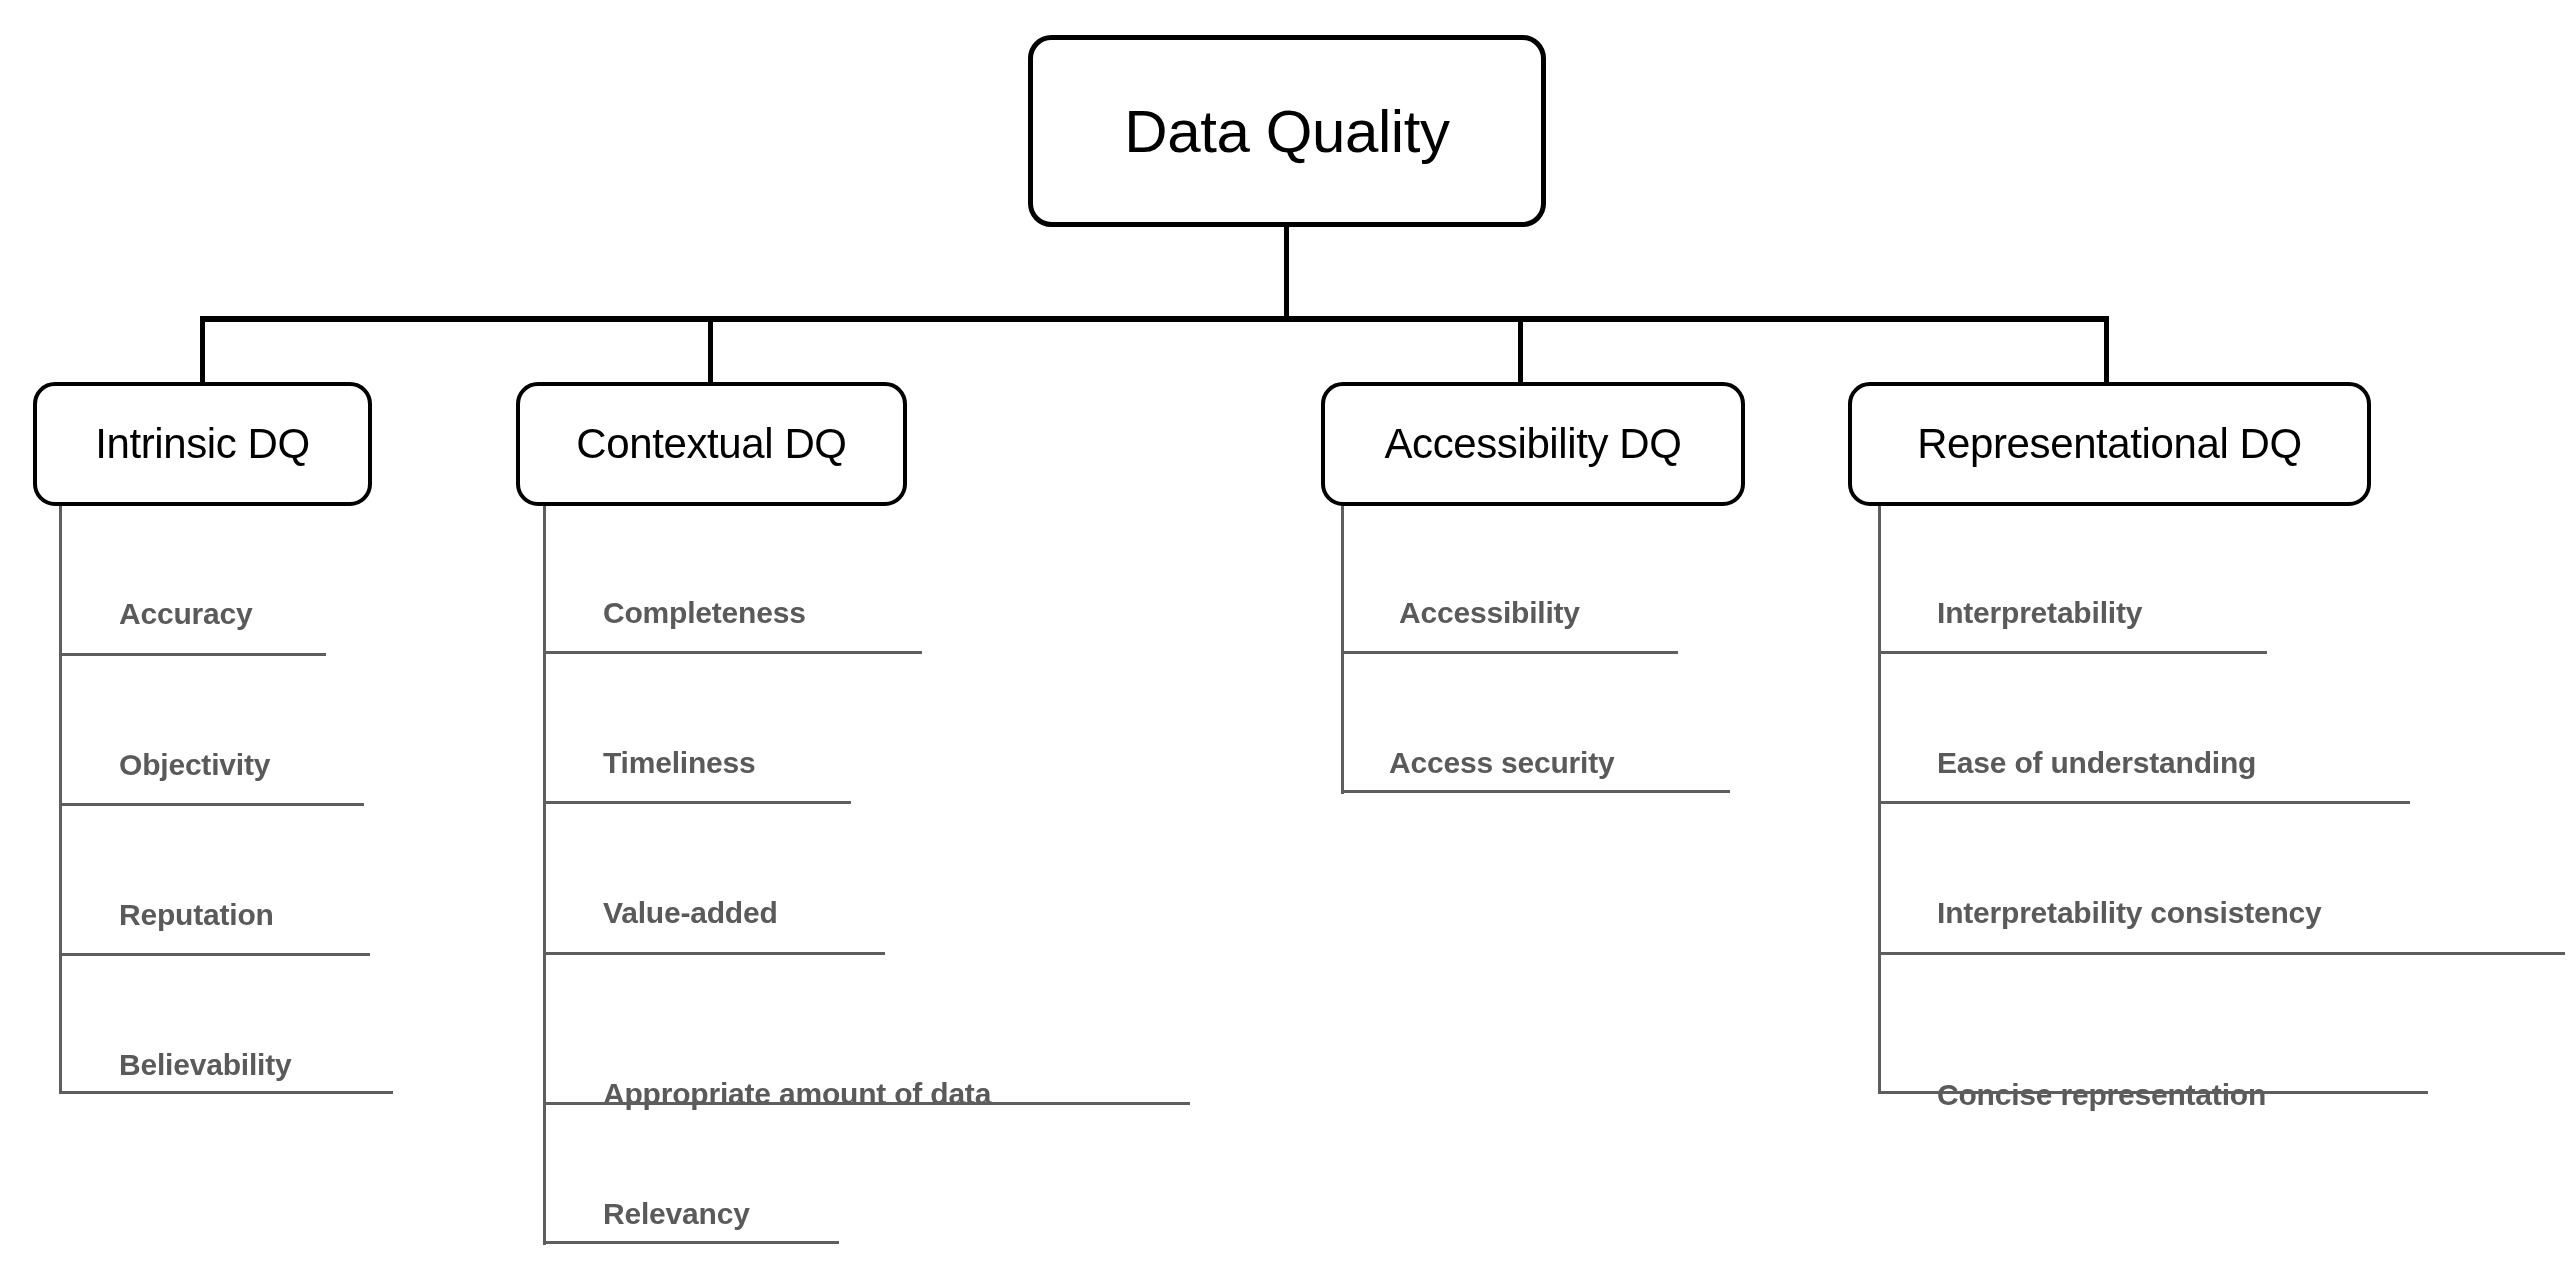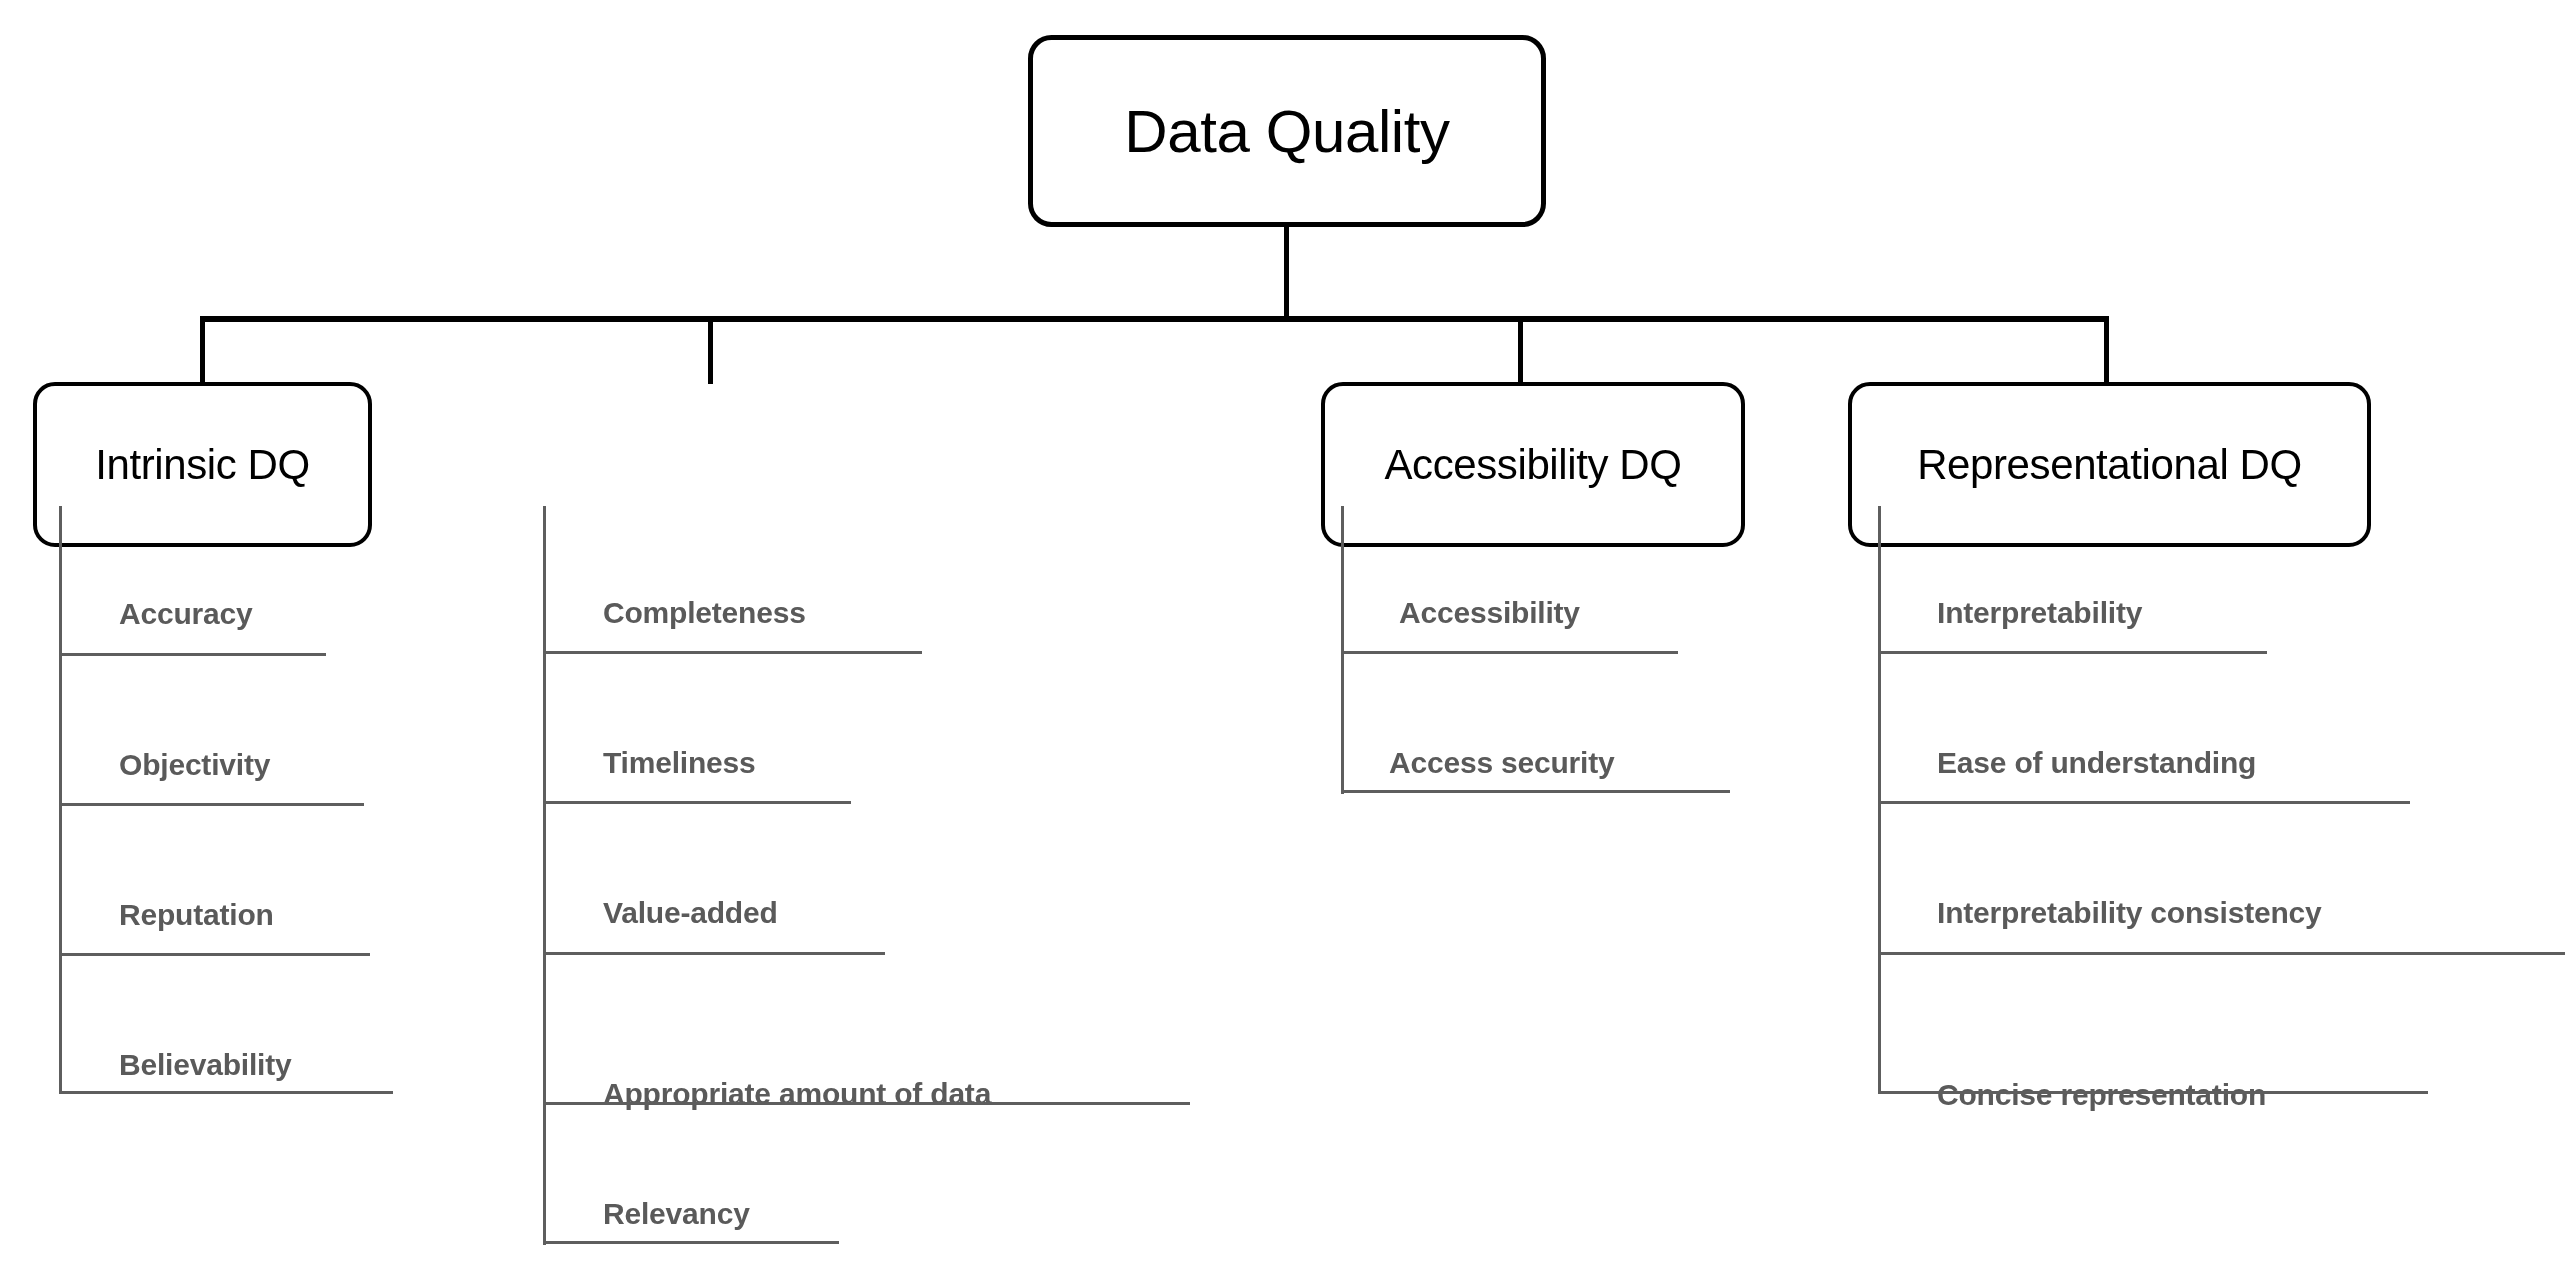--- a/index.html
+++ b/index.html
@@ -35,21 +35,21 @@
     left: 1028px;
     top: 35px;
     width: 518px;
     height: 192px;
     border-width: 5px;
     border-radius: 23.4px;
     font-size: 60px;
   }
   .cat-box {
     top: 382px;
-    height: 165px;
+    height: 124px;
     font-size: 42px;
   }
   .connector {
     position: absolute;
     background: #000000;
   }
   .spine {
     position: absolute;
     width: 3.3px;
     background: #5e5e5e;
@@ -97,20 +97,23 @@
 
   <div class="leaf" style="left:119px; top:750px;">Objectivity</div>
   <div class="leaf-rule" style="left:59px; top:803px; width:305px;"></div>
 
   <div class="leaf" style="left:119px; top:900px;">Reputation</div>
   <div class="leaf-rule" style="left:59px; top:953px; width:311px;"></div>
 
   <div class="leaf" style="left:119px; top:1050px;">Believability</div>
   <div class="leaf-rule" style="left:59px; top:1091px; width:334px;"></div>
 
+  <div class="node-box cat-box" style="left:516px; width:391px;">
+    <span>Contextual DQ</span>
+  </div>
   <div class="spine" style="left:543px; top:506px; height:739px;"></div>
 
   <div class="leaf" style="left:603px; top:598px;">Completeness</div>
   <div class="leaf-rule" style="left:543px; top:651px; width:379px;"></div>
 
   <div class="leaf" style="left:603px; top:748px;">Timeliness</div>
   <div class="leaf-rule" style="left:543px; top:801px; width:308px;"></div>
 
   <div class="leaf" style="left:603px; top:898px;">Value-added</div>
   <div class="leaf-rule" style="left:543px; top:952px; width:342px;"></div>

